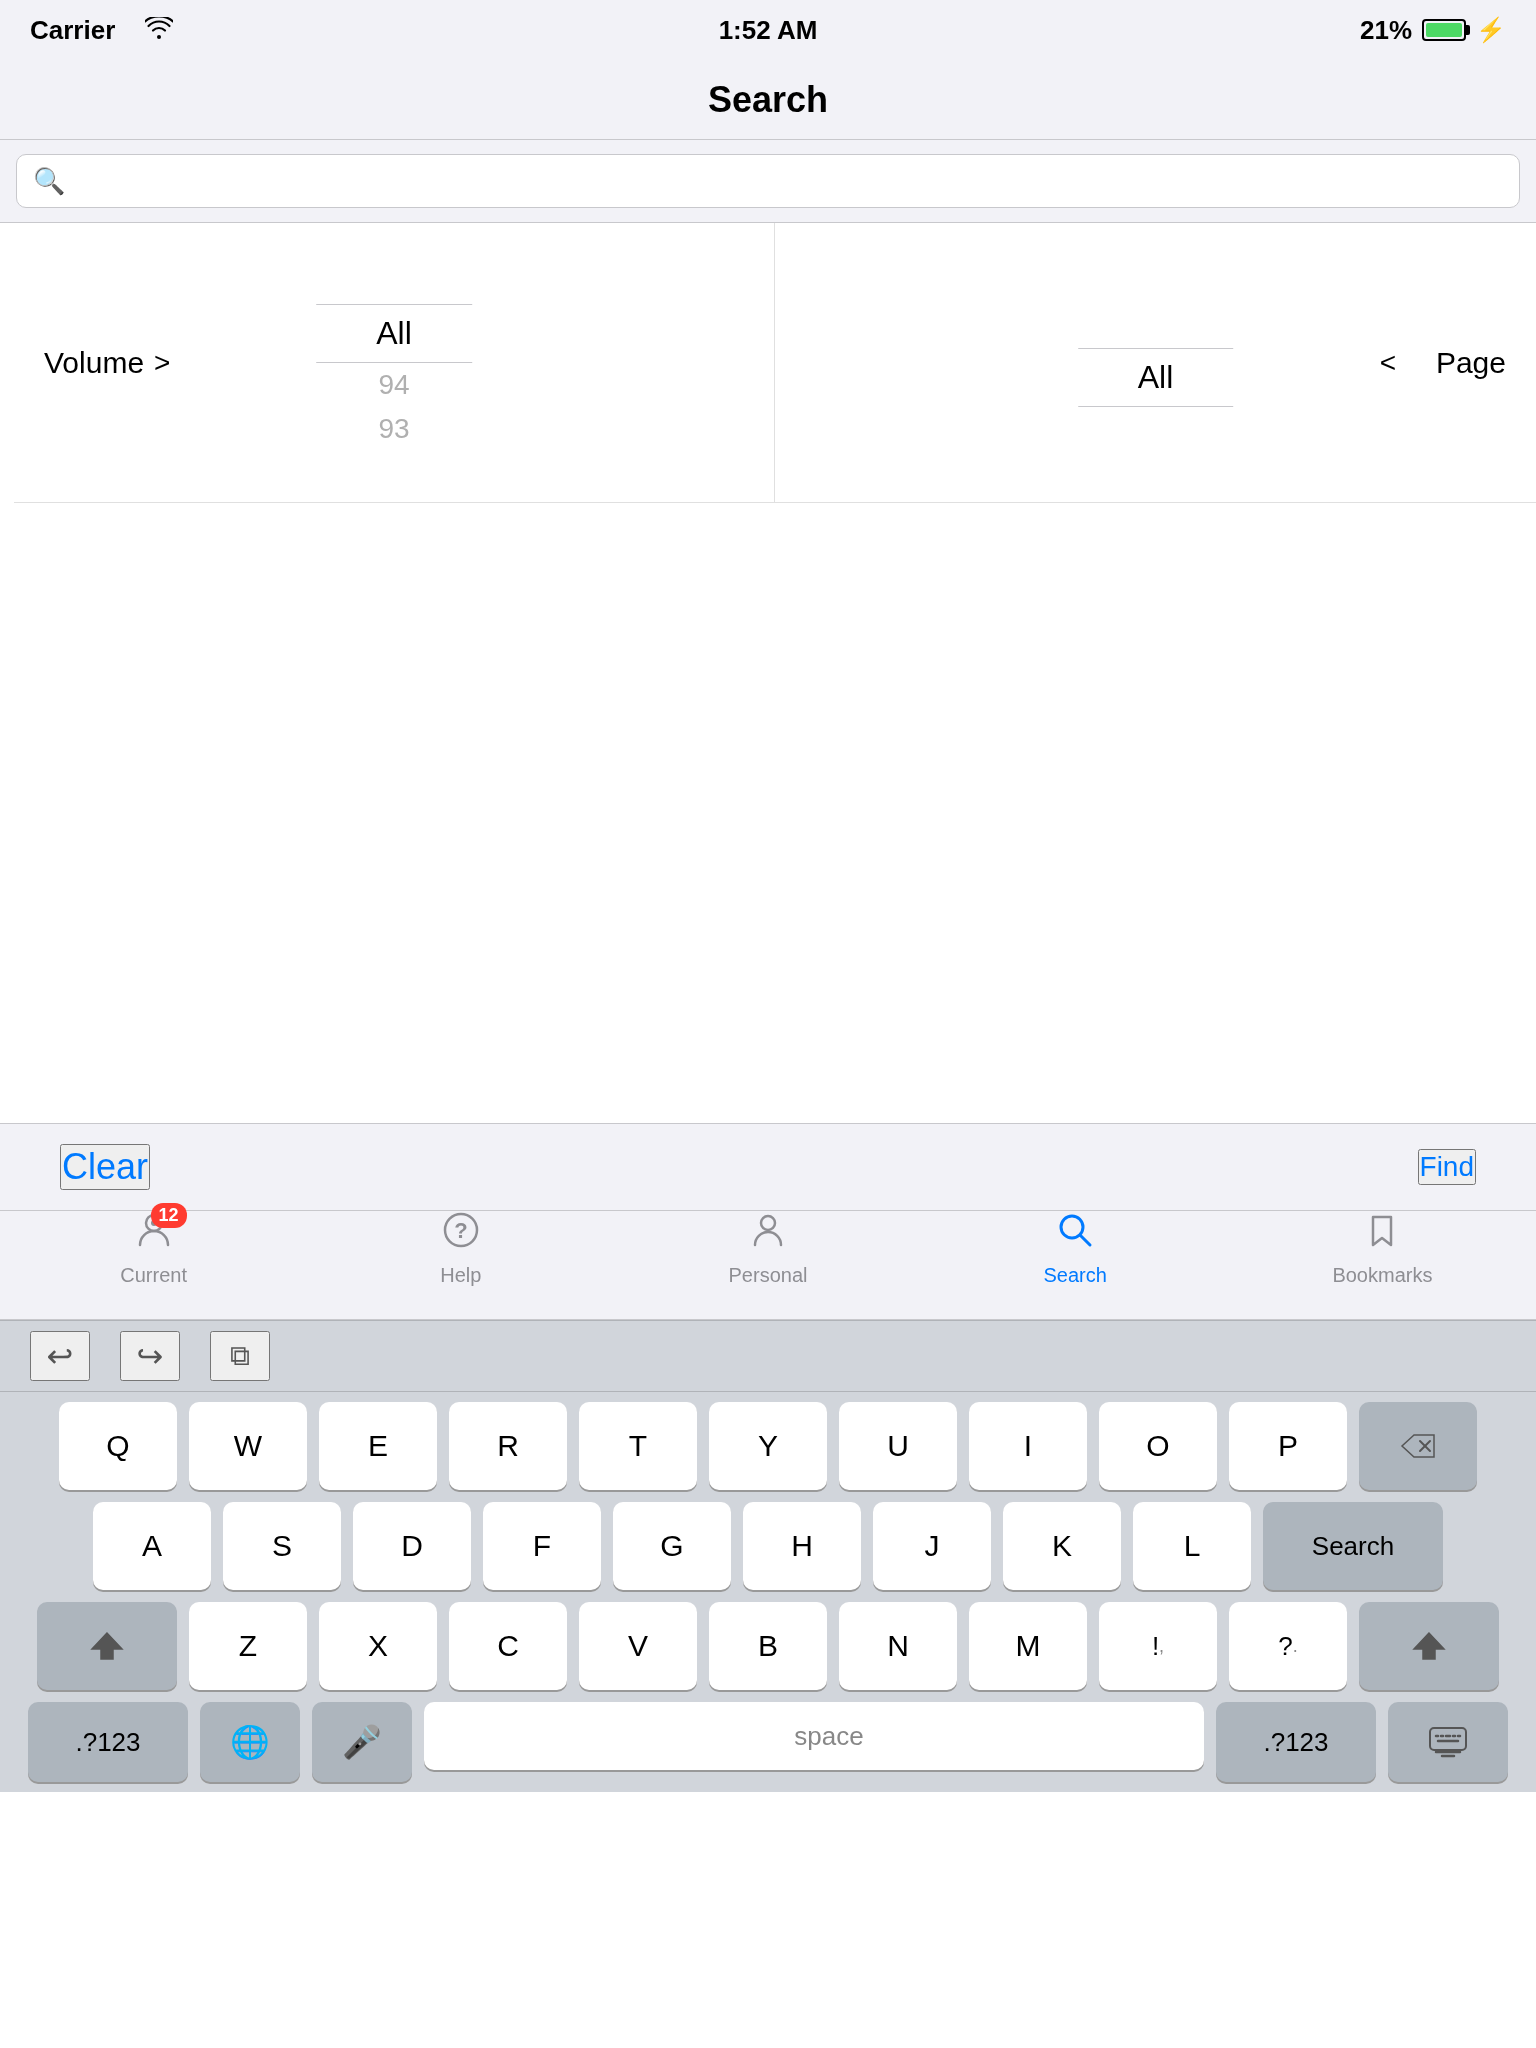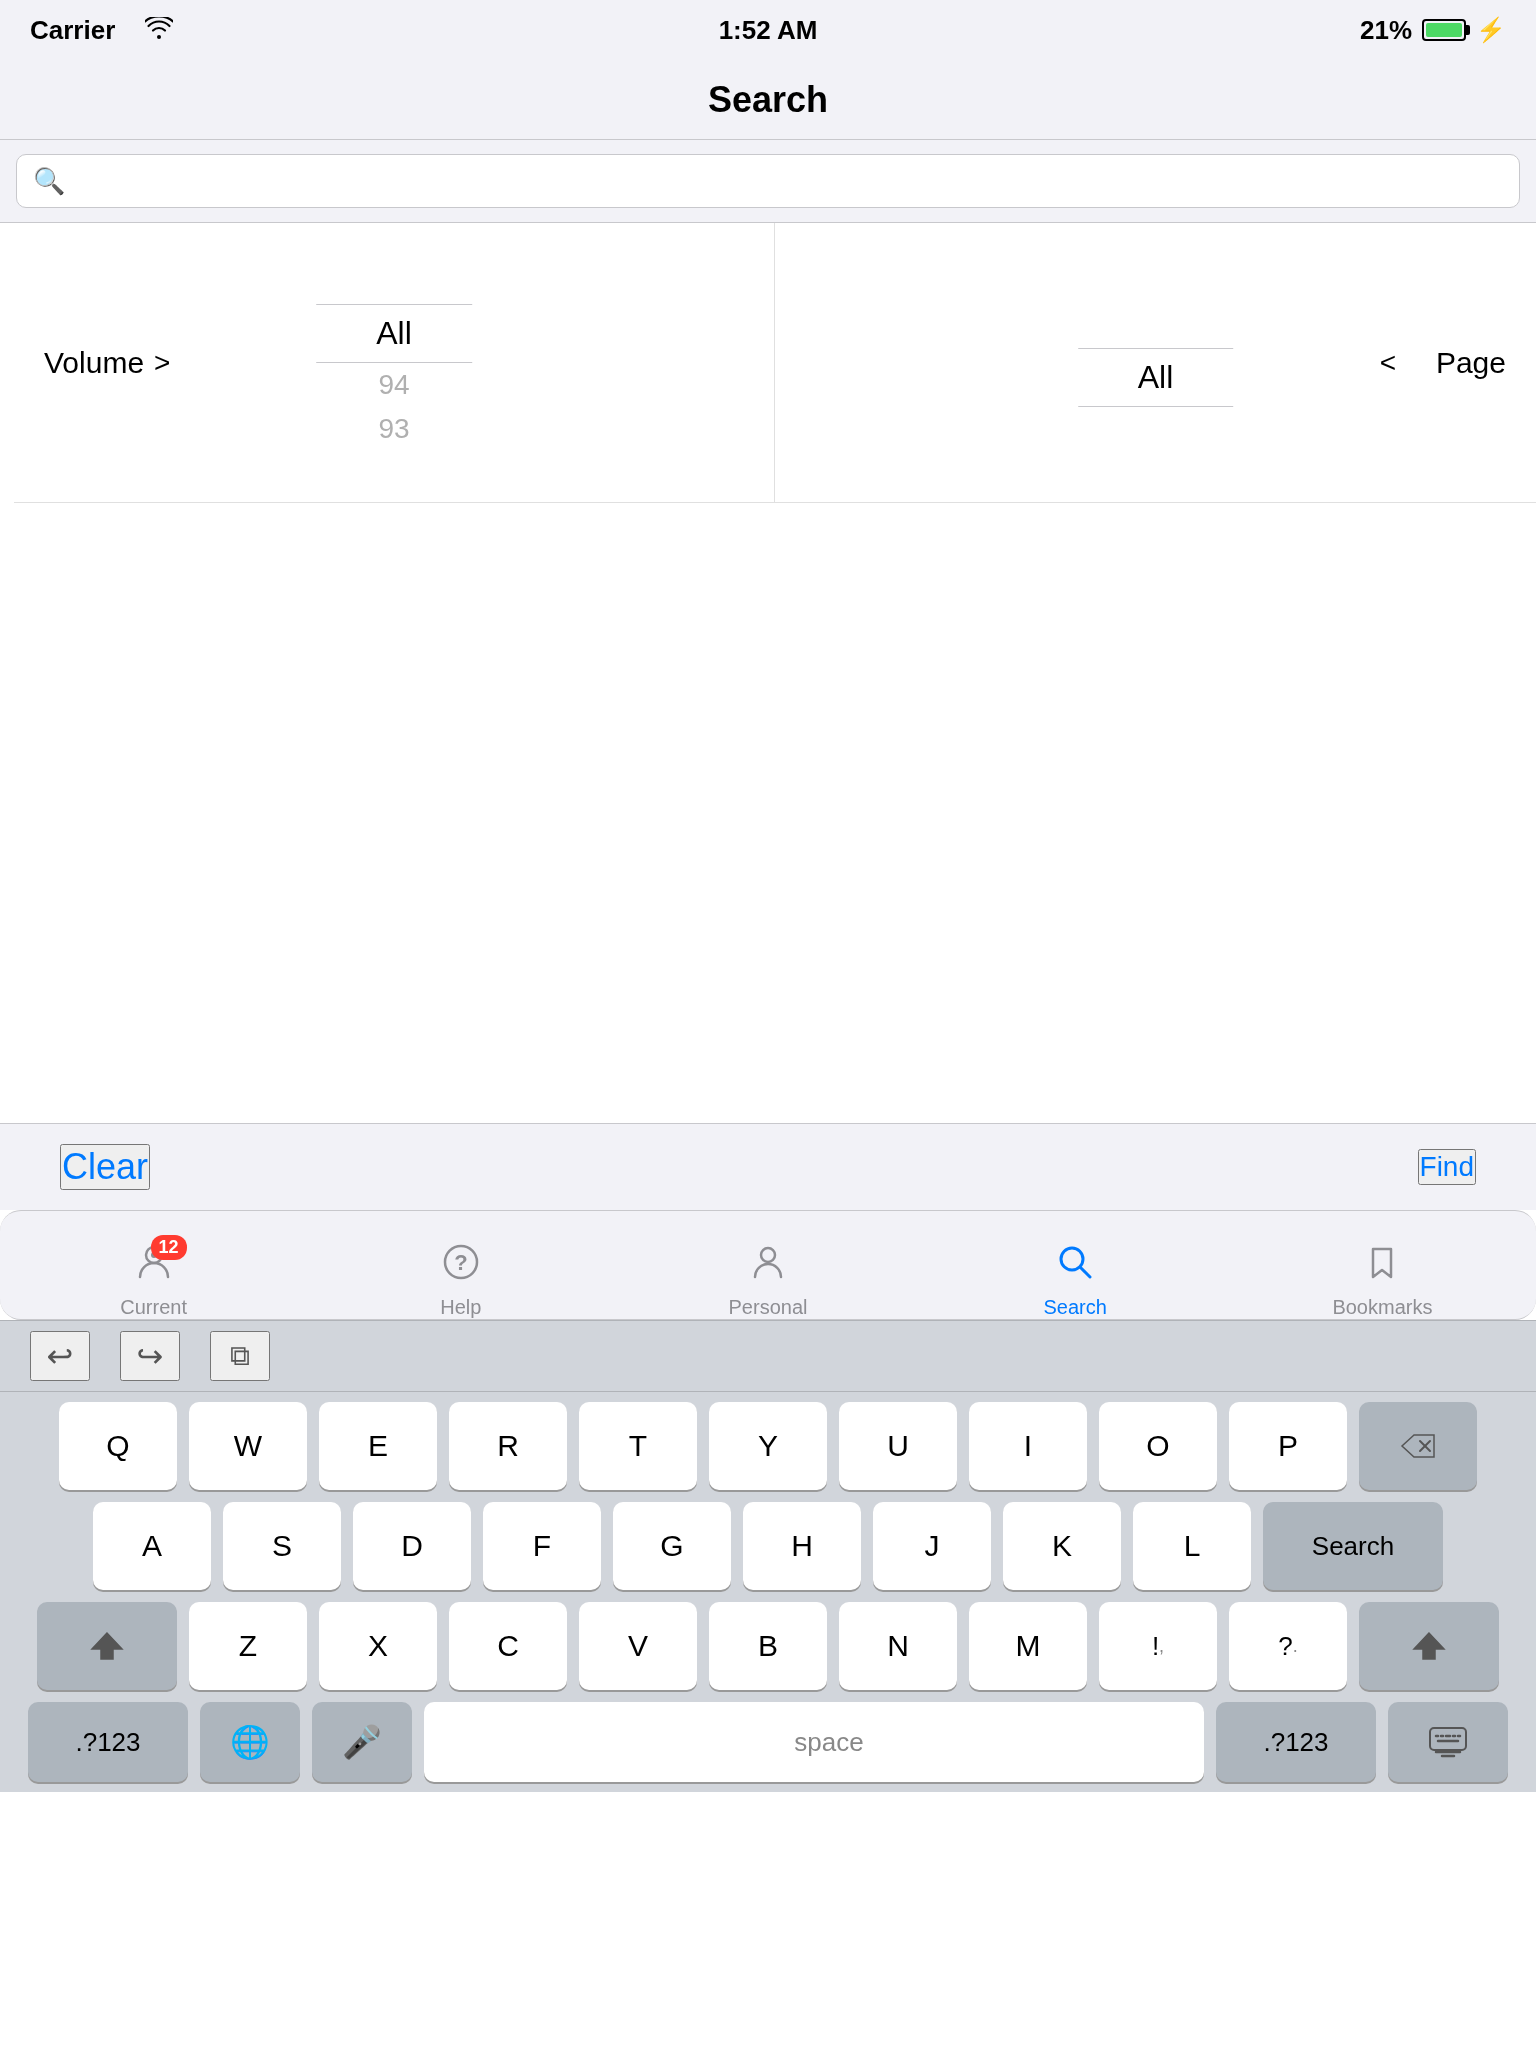--- a/index.html
+++ b/index.html
@@ -229,22 +229,21 @@
       font-weight: 400;
     }
 
     
     .tab-bar {
       display: flex;
       height: 110px;
       background: #f2f2f7;
       border-top: 1px solid #c8c8cc;
       border-bottom: 1px solid #c8c8cc;
-      align-items: flex-end;
-      border-radius: 21px;
+      align-items: flex-start;
     }
     .tab-item {
       flex: 1;
       display: flex;
       flex-direction: column;
       align-items: center;
       justify-content: center;
       gap: 6px;
       cursor: pointer;
     }
@@ -362,21 +361,21 @@
       font-size: 32px;
     }
     .key-mic {
       width: 100px;
       height: 80px;
       background: #adb5bd;
       font-size: 32px;
     }
     .key-space {
       flex: 1;
-      height: 80px;
+      height: 68px;
       background: #fff;
       max-width: 780px;
       font-size: 26px;
       color: #888;
       padding-left: 30px;
     }
     .key-hide {
       width: 120px;
       height: 80px;
       background: #adb5bd;

